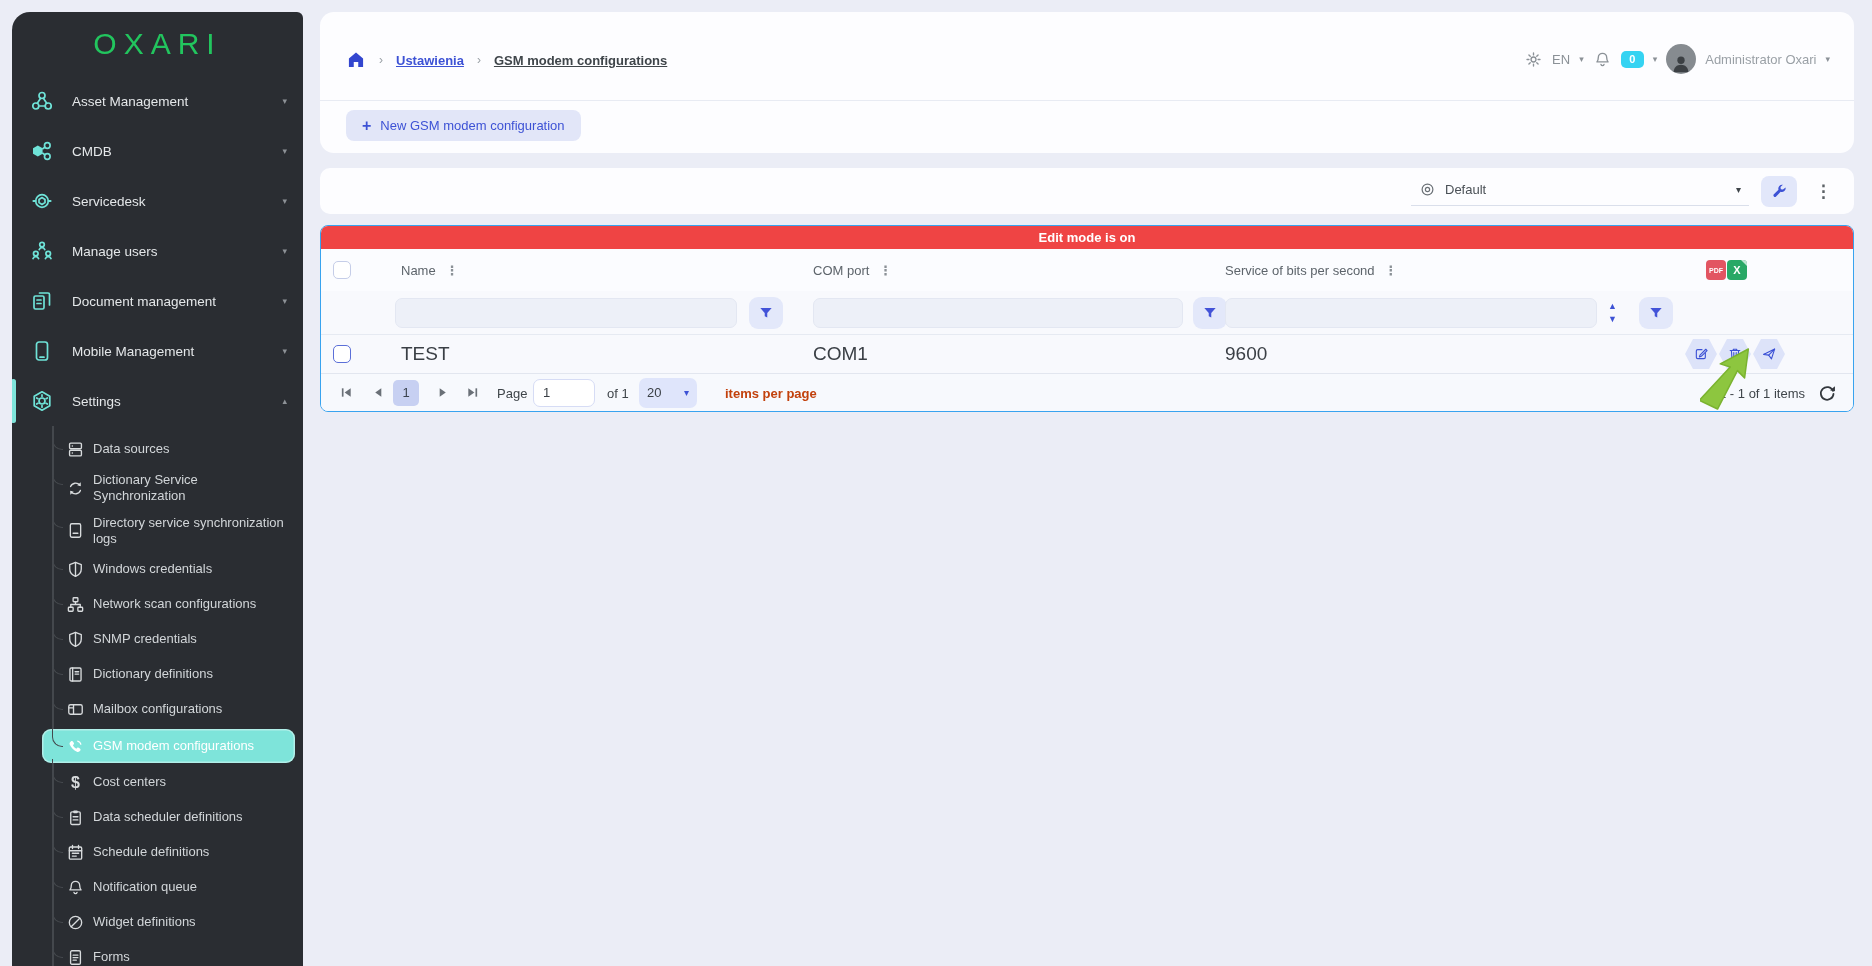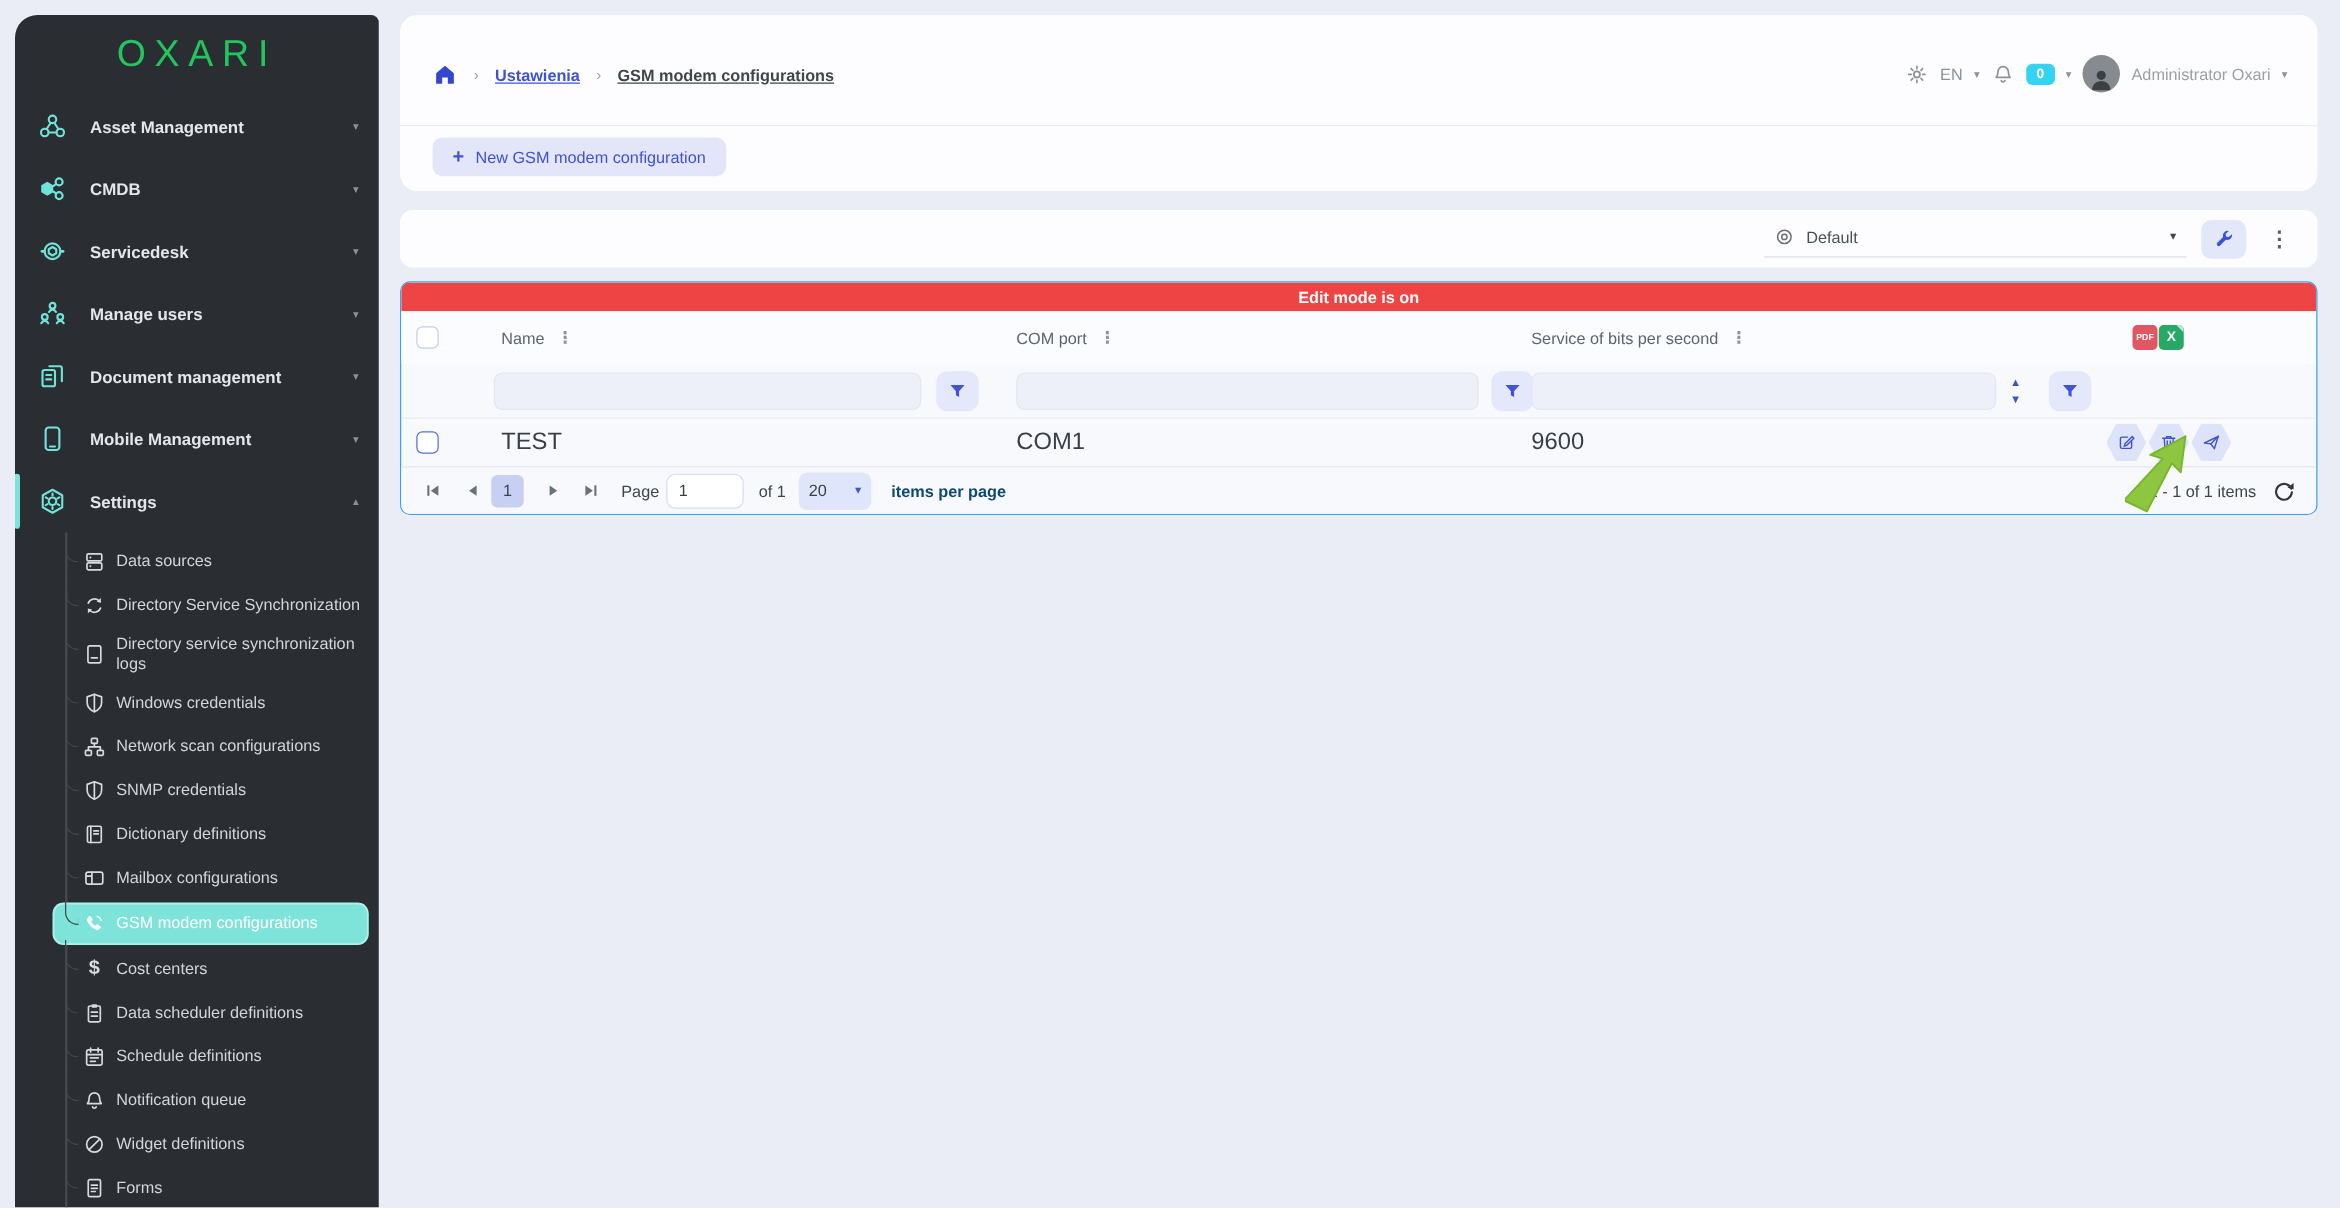--- a/index.html
+++ b/index.html
@@ -20,21 +20,21 @@
   }
   .logo {
     height:64px; display:flex; align-items:center; justify-content:center;
     color:#22c55e; font-size:30px; letter-spacing:7px; font-weight:400;
   }
   .side-item {
     position:relative; height:50px; display:flex; align-items:center;
     padding:0 16px 0 18px; cursor:pointer;
   }
   .side-item .s-icon { width:24px; height:24px; color:#6fe3d8; flex:0 0 24px; }
-  .side-item .s-label { margin-left:18px; color:#e4e7e9; font-weight:700; font-size:13.5px; }
+  .side-item .s-label { margin-left:18px; color:#e4e7e9; font-weight:400; font-size:13.5px; }
   .side-item .s-caret { margin-left:auto; color:#8d9297; font-size:9px; }
   .active-bar {
     position:absolute; left:-1px; top:3px; width:5px; height:44px;
     background:#7ee4da; border-radius:3px;
   }
   .side-children { position:relative; padding:6px 0 0 0; }
   .side-children .vline {
     position:absolute; left:40px; top:0; bottom:0; width:1.5px; background:#44484d;
   }
   .sub-item {
@@ -281,21 +281,21 @@
       <div class="sub-item">
         <span class="curve"></span>
         <span class="sub-icon ico">
           <svg viewBox="0 0 24 24" fill="none" stroke="currentColor" stroke-width="1.7" stroke-linecap="round" stroke-linejoin="round">
             <path d="M5.8 9.5a6.8 6.8 0 0 1 11.6-1.7"></path>
             <path d="M18.2 14.5a6.8 6.8 0 0 1-11.6 1.7"></path>
             <polygon points="18.6,4.2 18.6,9.2 14.2,8" fill="currentColor" stroke="none"></polygon>
             <polygon points="5.4,19.8 5.4,14.8 9.8,16" fill="currentColor" stroke="none"></polygon>
           </svg>
         </span>
-        <span class="sub-label">Directory Service Synchronization</span>
+        <span class="sub-label">Dictionary Service Synchronization</span>
       </div>
       <div class="sub-item">
         <span class="curve"></span>
         <span class="sub-icon ico">
           <svg viewBox="0 0 24 24" fill="none" stroke="currentColor" stroke-width="1.7" stroke-linecap="round" stroke-linejoin="round">
             <rect x="5.5" y="3.5" width="13" height="17" rx="1.8"></rect>
             <path d="M9 15.5h6"></path>
           </svg>
         </span>
         <span class="sub-label">Directory service synchronization logs</span>
@@ -596,21 +596,21 @@
           <rect x="10.2" y="2.5" width="1.8" height="9"></rect>
         </svg>
     </button>
     <span class="pg-label abs" style="left:176px">Page</span>
     <input class="pg-input abs" style="left: 212px;" value="1">
     <span class="pg-label abs" style="left:286px">of 1</span>
     <span class="size-select abs" style="left:318px">
       <span>20</span>
       <span class="sz-caret">▾</span>
     </span>
-    <span class="pg-label abs" style="left:392px;font-weight:700;color:#0c4a6e">items per page</span>
+    <span class="pg-label abs" style="left:404px;font-weight:700;color:#c2410c">items per page</span>
     <span class="range-text abs" style="right:48px">1 - 1 of 1 items</span>
     <button class="refresh-btn abs" style="right:16px">
       <svg viewBox="0 0 24 24" fill="none" stroke="currentColor" stroke-width="2.1" stroke-linecap="round">
           <path d="M19.2 9.5A7.6 7.6 0 1 0 19.8 13"></path>
           <polygon points="21.5,4 21.5,10 15.5,8.6" fill="currentColor" stroke="none"></polygon>
         </svg>
     </button>
   </div>
 </section>
 

